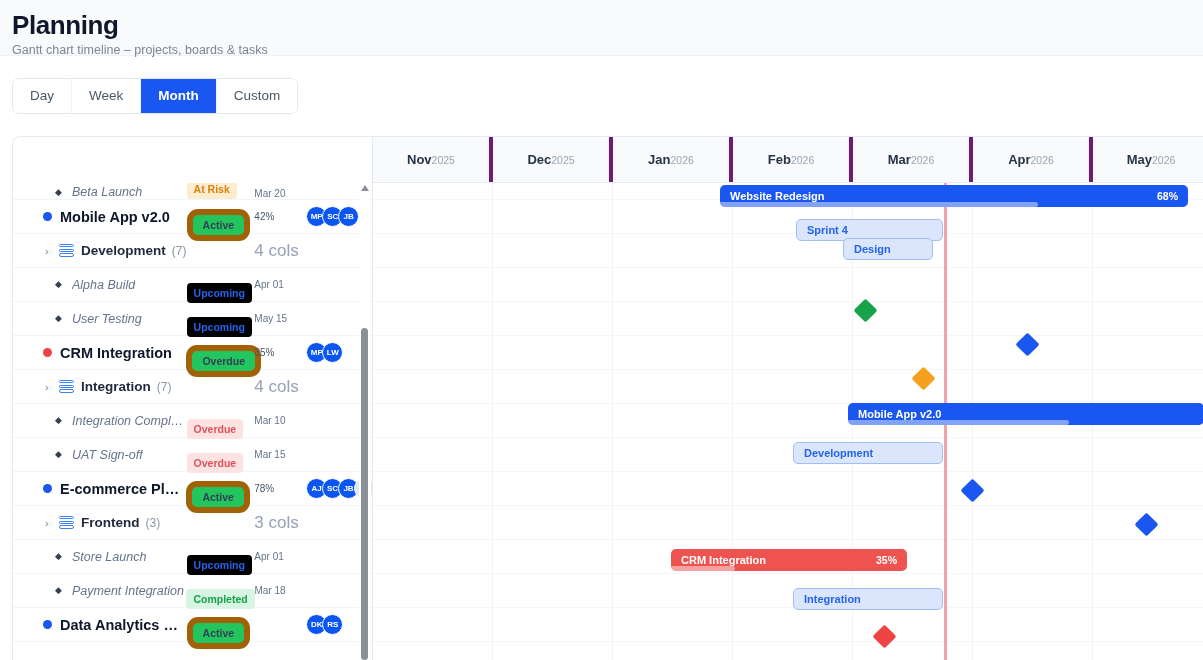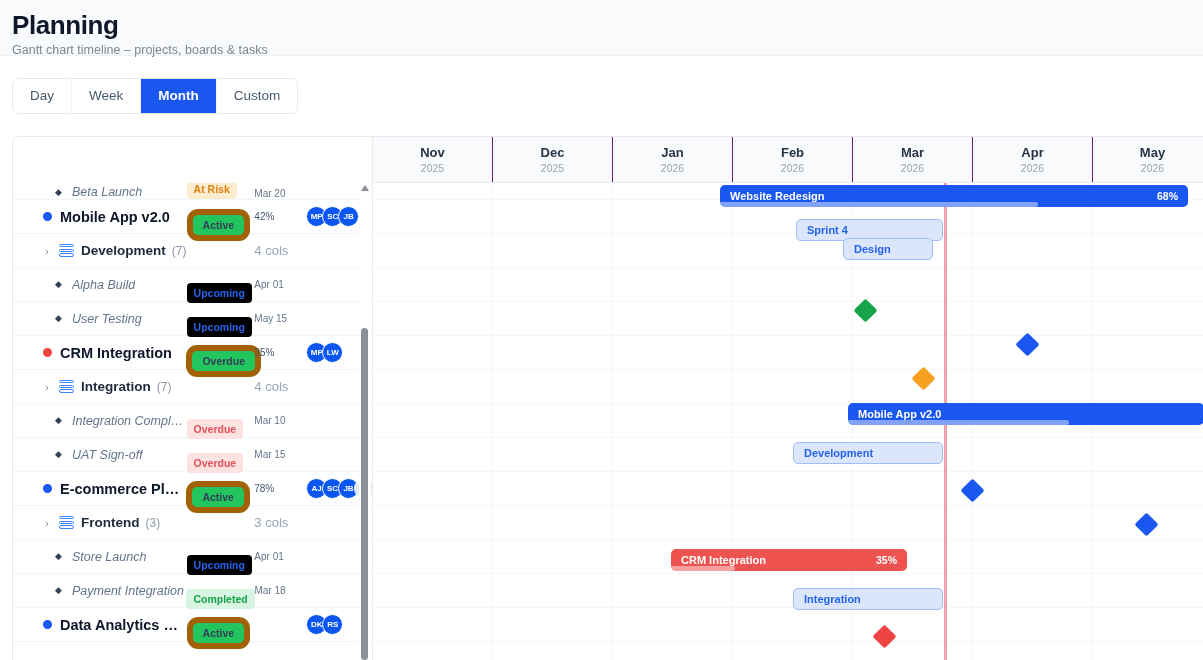--- a/index.html
+++ b/index.html
@@ -167,21 +167,21 @@
     border-radius: 11px; padding: 3px 10px;
   }
   .badge.sq { border-radius: 4px; padding: 3px 7px; }
   .badge.upcoming  { background: #000000; color: #2563eb; }
   .badge.overdue   { background: #fde2e2; color: #e0515b; }
   .badge.completed { background: #d7f5e2; color: #17a34a; }
   .badge.atrisk    { background: #fdeccd; color: #d98312; }
 
   .cell-status { width: 52px; font-size: 10px; color: #64748b; }
   .cell-status.pct { font-weight: 500; color: #475569; }
-  .cell-cols { font-size: 13px; color: #94a3b8; }
+  .cell-cols { font-size: 17px; color: #94a3b8; }
 
   .cell-assign { width: 66px; display: flex; align-items: center; }
   .avatars { display: flex; }
   .av {
     width: 21px; height: 21px; border-radius: 50%;
     background: #0b55f0; color: #ffffff;
     font-size: 8px; font-weight: 700;
     display: flex; align-items: center; justify-content: center;
     margin-left: -5px; border: 1.5px solid #ffffff;
     overflow: hidden;
@@ -209,22 +209,22 @@
   
   .time-pane { flex: 1; position: relative; overflow: hidden; }
   .time-head {
     height: 46px;
     background: #f8fafc;
     border-bottom: 1px solid #e6eaf0;
     display: flex;
   }
   .month-col {
     width: 120px; min-width: 120px;
-    border-right: 1px solid #701a75;
-    display: flex; flex-direction: column;
+    border-right: 4px solid #701a75;
+    display: flex; flex-direction: row;
     align-items: center; justify-content: center;
   }
   .month-name { font-size: 13px; font-weight: 700; color: #263445; line-height: 16px; }
   .month-year { font-size: 10.5px; color: #9aa5b3; line-height: 14px; }
 
   .time-body { position: absolute; top: 46px; left: 0; right: 0; bottom: 0; }
   .grid-lines { position: absolute; inset: 0; display: flex; }
   .grid-col { width: 120px; min-width: 120px; border-right: 1px solid #f0f3f7; height: 100%; }
   .row-lines { position: absolute; inset: 0; }
   .row-line { height: 34px; border-bottom: 1px solid #f4f6fa; }

